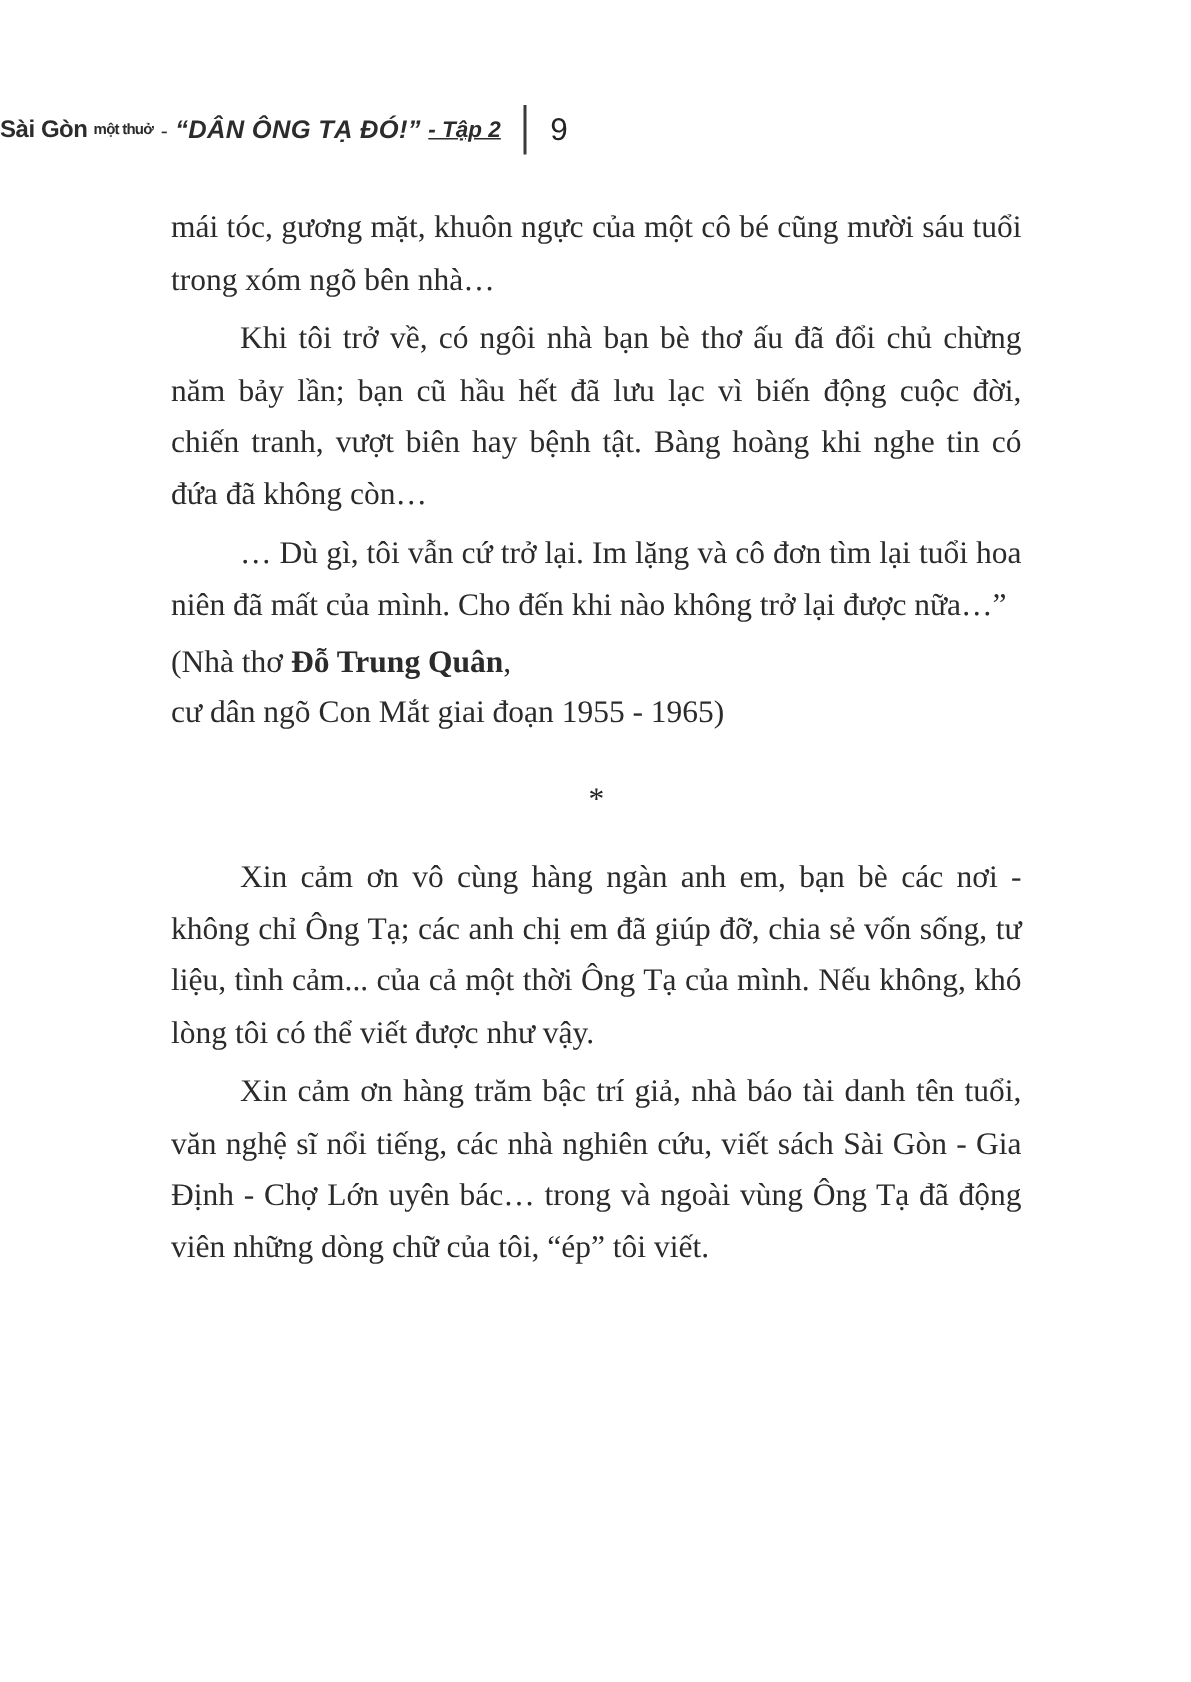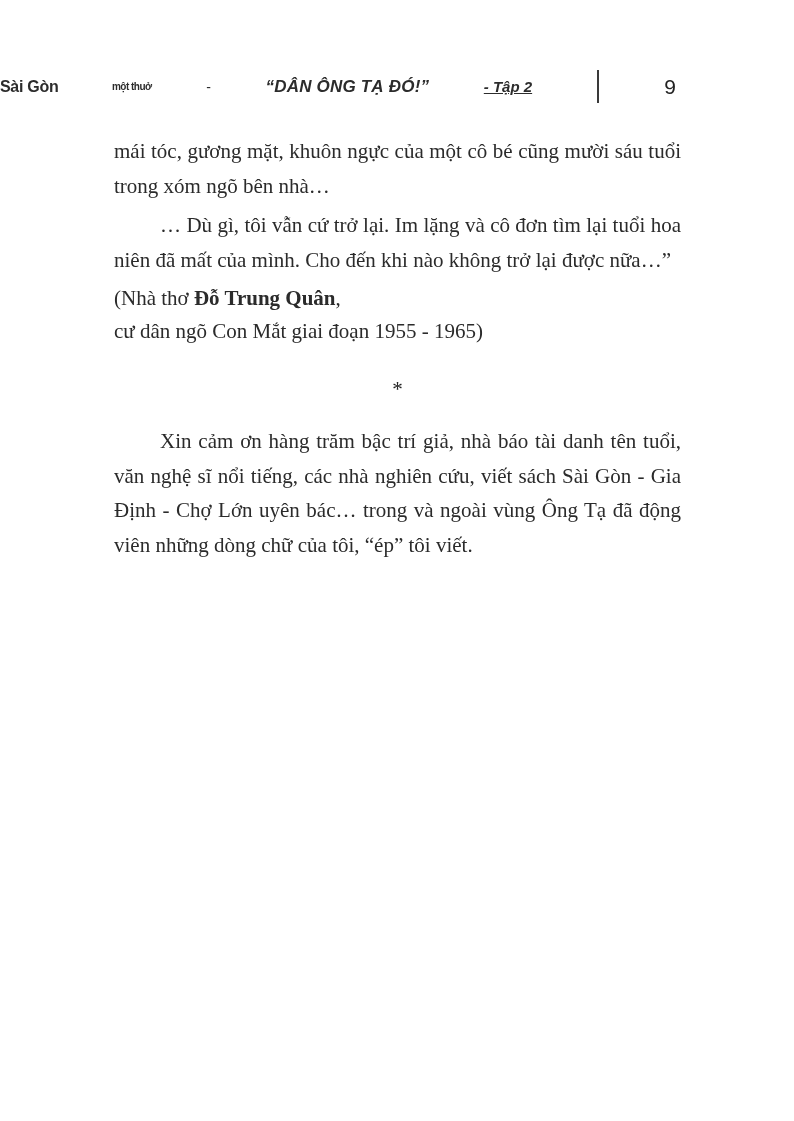--- a/index.html
+++ b/index.html
@@ -12,21 +12,21 @@
     color: #2b2b2b;
     overflow: hidden;
   }
   
   .running-header {
     position: absolute;
     top: 70px;
     left: 0;
     right: 118px;
     display: flex;
-    justify-content: space-between;
+    justify-content: flex-start;
     align-items: center;
     font-family: "Liberation Sans", sans-serif;
     color: #2c2c2c;
     white-space: pre;
   }
   .hdr-series { font-weight: 700; font-size: 16px; letter-spacing: -0.3px; }
   .hdr-sub { font-weight: 600; font-size: 10px; letter-spacing: -0.5px; margin-left: 4px; }
   .hdr-dash { font-size: 14px; margin: 0 5px; }
   .hdr-title { font-weight: 700; font-style: italic; font-size: 17px; letter-spacing: 0.2px; }
   .hdr-volume { font-style: italic; font-weight: 600; font-size: 15px; margin-left: 5px; text-decoration: underline; }
@@ -75,25 +75,27 @@
     <span class="hdr-dash">-</span>
     <span class="hdr-title">“DÂN ÔNG TẠ ĐÓ!”</span>
     <span class="hdr-volume">- Tập 2</span>
     <span class="hdr-bar"></span>
     <span class="hdr-page">9</span>
   </div>
 
   <div class="content">
 
     <p class="italic">mái tóc, gương mặt, khuôn ngực của một cô bé cũng mười sáu tuổi trong xóm ngõ bên nhà…</p>
+    <p class="italic indent">Khi tôi trở về, có ngôi nhà bạn bè thơ ấu đã đổi chủ chừng năm bảy lần; bạn cũ hầu hết đã lưu lạc vì biến động cuộc đời, chiến tranh, vượt biên hay bệnh tật. Bàng hoàng khi nghe tin có đứa đã không còn…</p>
     <p class="italic indent">… Dù gì, tôi vẫn cứ trở lại. Im lặng và cô đơn tìm lại tuổi hoa niên đã mất của mình. Cho đến khi nào không trở lại được nữa…”</p>
 
     <p class="attribution"><span>(Nhà thơ </span><span class="bold-name">Đỗ Trung Quân</span><span>,</span><br>
       <span>cư dân ngõ Con Mắt giai đoạn 1955 - 1965)</span>
     </p>
 
     <p class="separator">*</p>
 
+    <p class="indent">Xin cảm ơn vô cùng hàng ngàn anh em, bạn bè các nơi - không chỉ Ông Tạ; các anh chị em đã giúp đỡ, chia sẻ vốn sống, tư liệu, tình cảm... của cả một thời Ông Tạ của mình. Nếu không, khó lòng tôi có thể viết được như vậy.</p>
     <p class="indent">Xin cảm ơn hàng trăm bậc trí giả, nhà báo tài danh tên tuổi, văn nghệ sĩ nổi tiếng, các nhà nghiên cứu, viết sách Sài Gòn - Gia Định - Chợ Lớn uyên bác… trong và ngoài vùng Ông Tạ đã động viên những dòng chữ của tôi, “ép” tôi viết.</p>
 
   </div>
 
 </div>
 
 </body></html>

